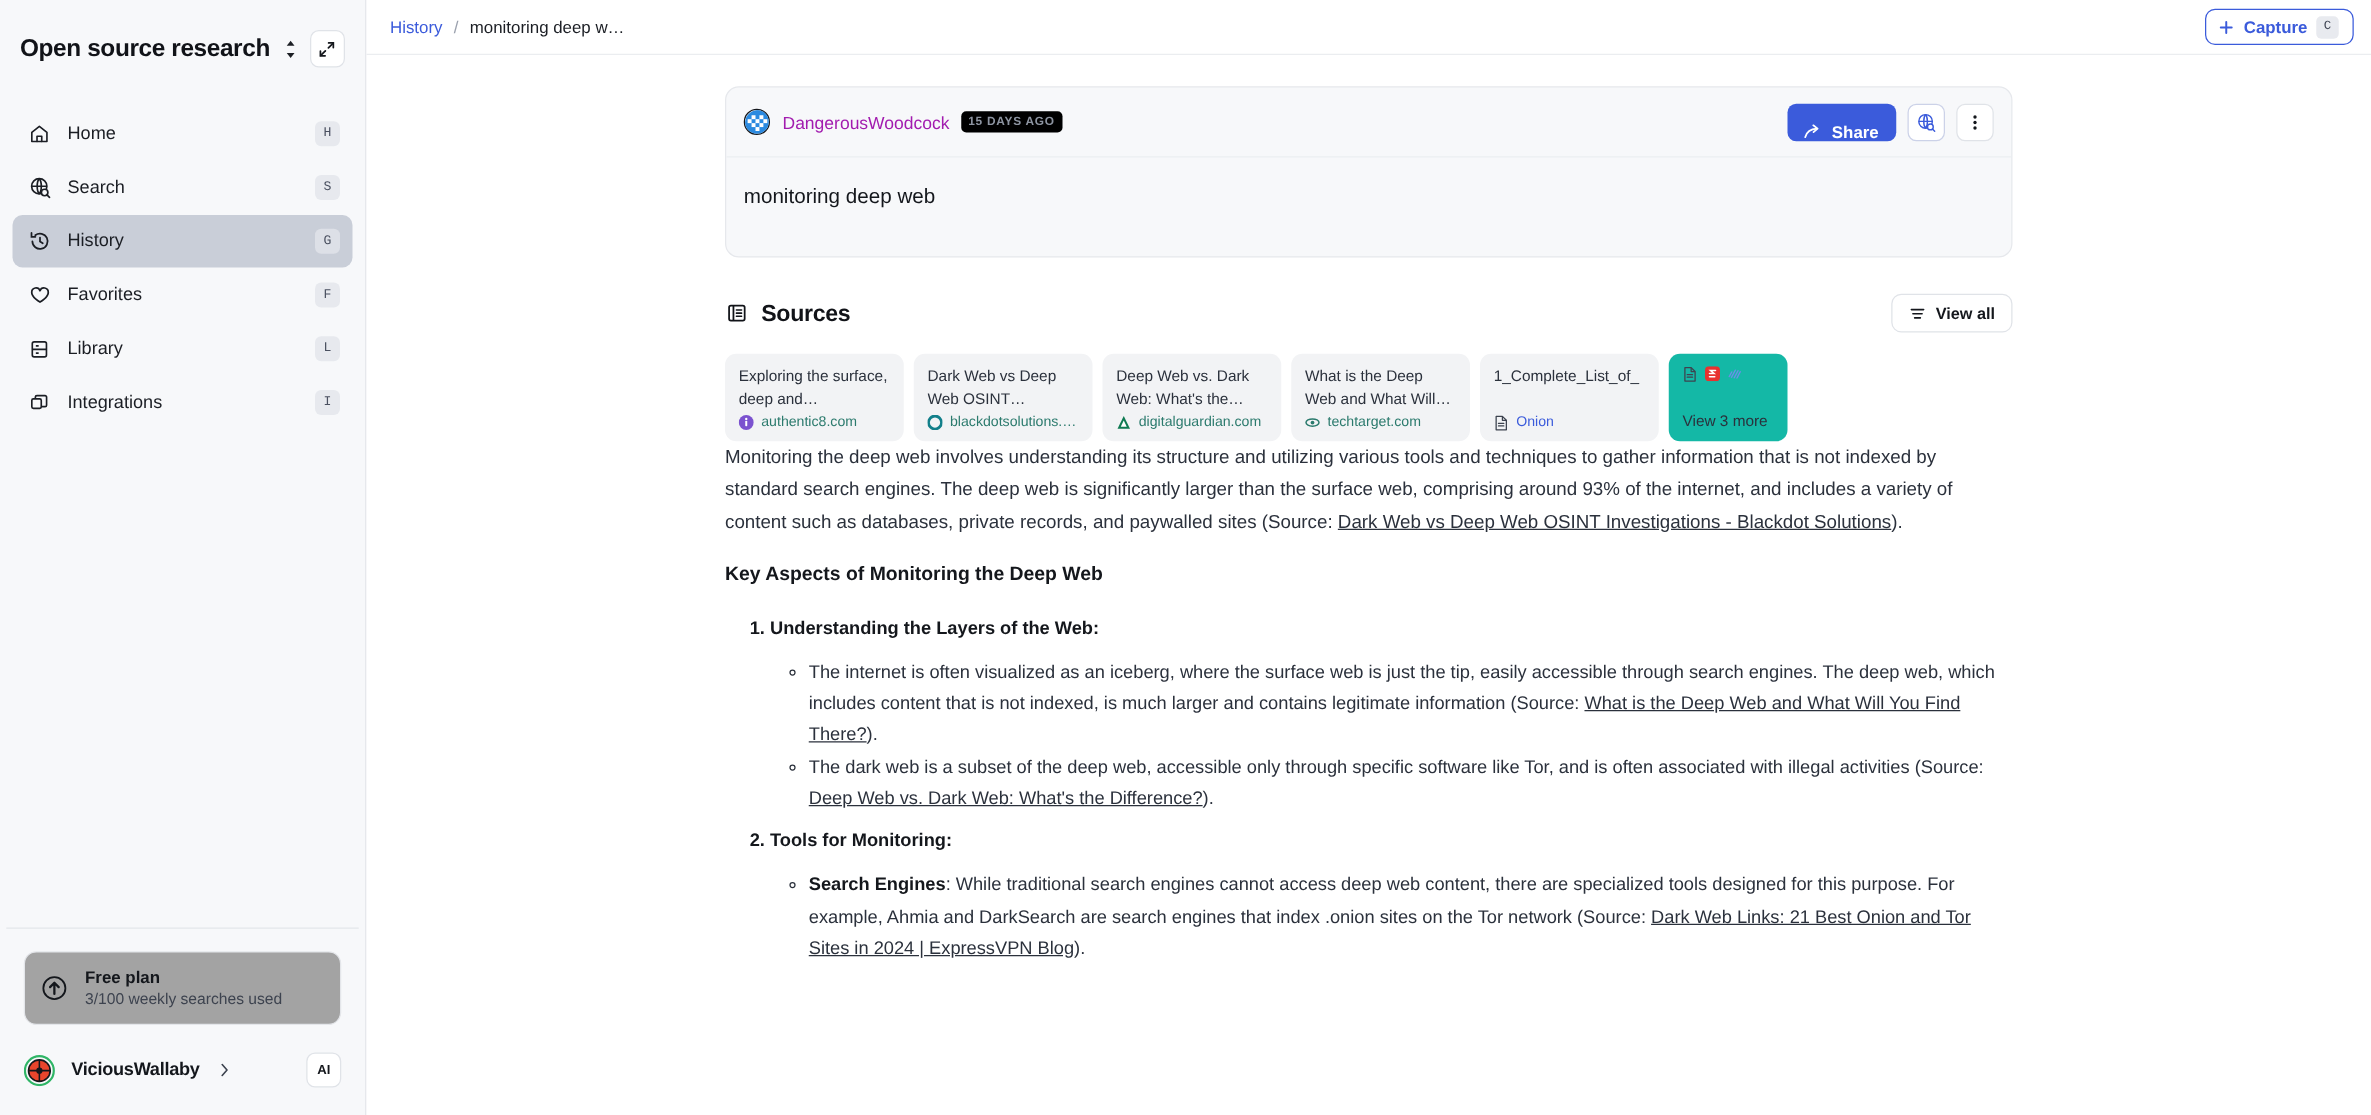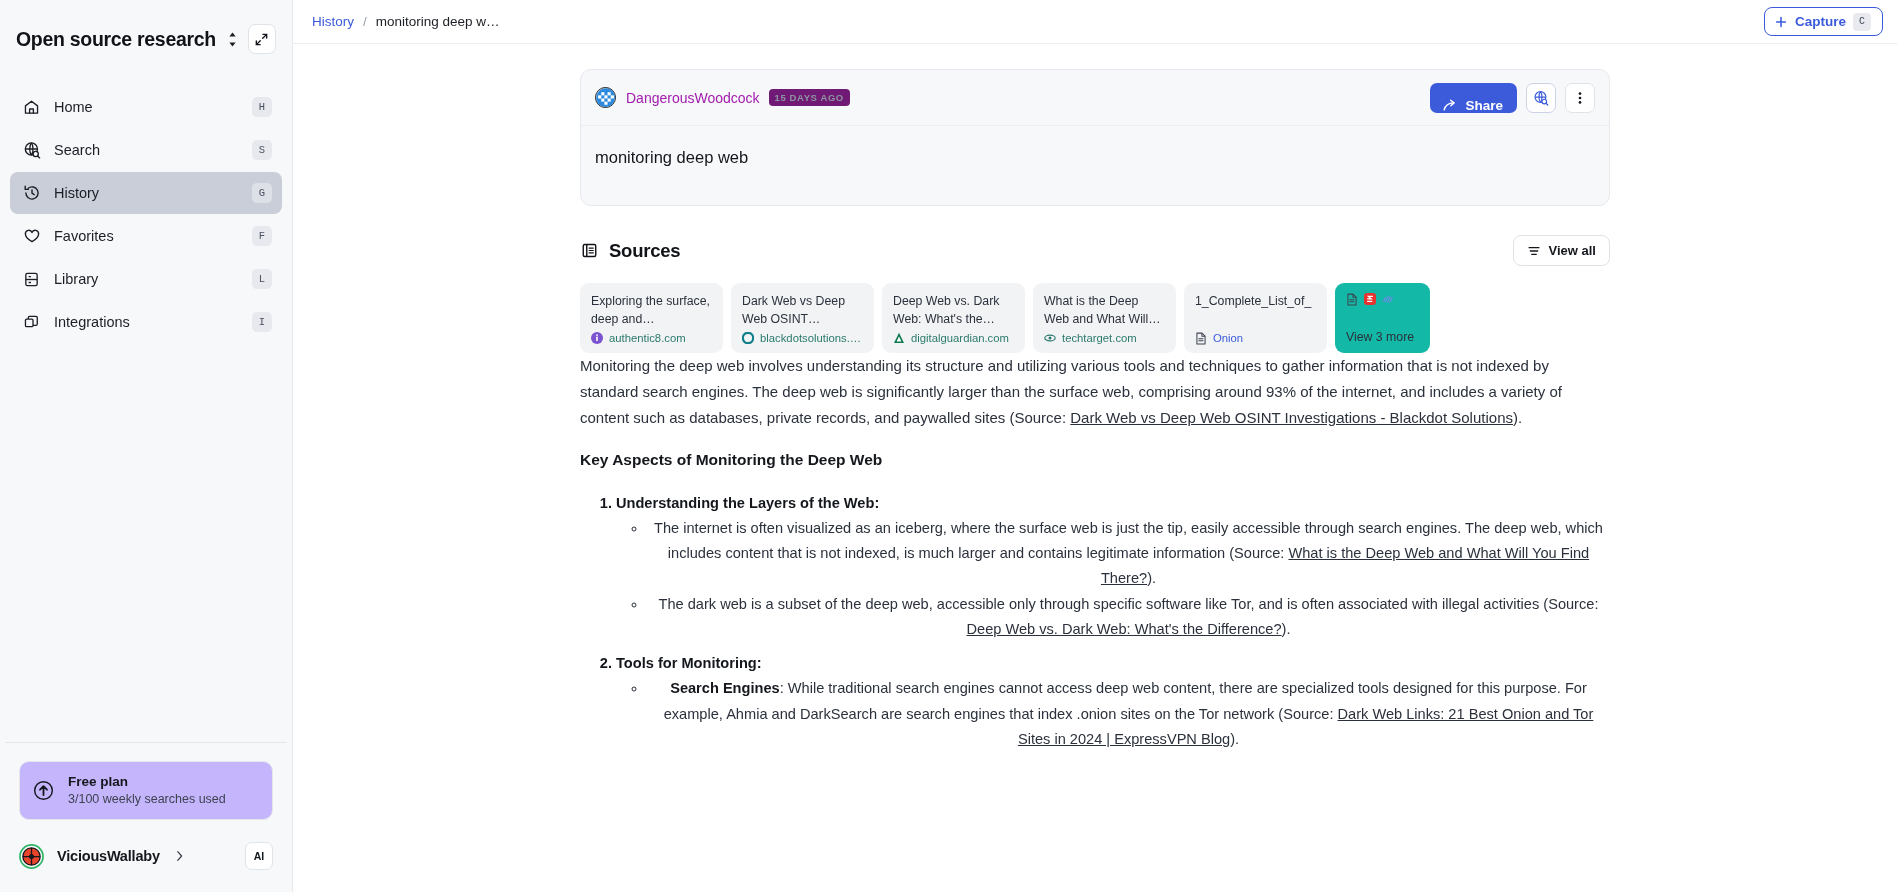--- a/index.html
+++ b/index.html
@@ -52,21 +52,21 @@
     min-width: 20px; height: 20px; border-radius: 5px; background: #e7e9ee;
     color: #4a5060; font-size: 10.5px; font-family: "Liberation Mono", monospace;
     display: flex; align-items: center; justify-content: center; padding: 0 4px;
   }
   .nav-item.active .kbd { background: #dde0e7; }
 
   .sb-bottom { margin-top: auto; }
   .sb-divider { height: 1px; background: #e4e6ea; margin: 0 5px 18px 5px; }
   .plan-card {
     margin: 0 19px 22px 19px; border: 1px solid #e4e6ea; border-radius: 10px;
-    background: #c4b5fd; padding: 11px 12px; display: flex; align-items: center; gap: 13px;
+    background: #a3a3a3; padding: 11px 12px; display: flex; align-items: center; gap: 13px;
   }
   .plan-icon { width: 23px; height: 23px; flex: 0 0 23px; }
   .plan-name { font-size: 13.5px; font-weight: 600; color: #14171c; line-height: 1.35; }
   .plan-sub { font-size: 12.5px; color: #3d434f; line-height: 1.35; }
   .user-row {
     display: flex; align-items: center; gap: 13px;
     padding: 0 19px 22px 19px;
   }
   .avatar-ring {
     width: 25px; height: 25px; border-radius: 50%; flex: 0 0 25px;
@@ -110,21 +110,21 @@
     border: 1px solid #e6e8ec; border-radius: 11px; background: #f7f8fa; overflow: hidden;
   }
   .qc-head { height: 56px; display: flex; align-items: center; padding: 0 14px; border-bottom: 1px solid #eceef1; }
   .qc-avatar {
     width: 21px; height: 21px; border-radius: 50%; flex: 0 0 21px; overflow: hidden;
     border: 1.5px solid #14171c; margin-right: 10px;
   }
   .qc-user { font-size: 14px; color: #a21caf; font-weight: 400; }
   .qc-age {
     margin-left: 9px; font-size: 9.5px; letter-spacing: 0.6px; color: #8d94a1;
-    background: #701a75; border-radius: 4px; padding: 3px 6px; font-weight: 600;
+    background: #000000; border-radius: 4px; padding: 3px 6px; font-weight: 600;
   }
   .qc-actions { margin-left: auto; display: flex; align-items: center; gap: 9px; }
   .share-btn {
     height: 30px; display: flex; align-items: flex-end; gap: 8px; padding: 0 14px 0 12px;
     background: #3b5bdb; border-radius: 7px; color: #fff; cursor: pointer;
   }
   .share-btn .lbl { font-size: 13.5px; font-weight: 700; }
   .icon-btn {
     width: 30px; height: 30px; border: 1px solid #ccd2e8; border-radius: 7px;
     background: #fff; display: flex; align-items: center; justify-content: center; cursor: pointer;
@@ -171,21 +171,21 @@
   .p {
     font-size: 15px; color: #2b313c; line-height: 1.73; margin-bottom: 20px;
   }
   .p a, .li a { color: #2b313c; text-decoration: underline; }
   .h3 { font-size: 15.5px; font-weight: 700; color: #14171c; margin: 0 0 22px 0; }
   ol.lvl1 { list-style: decimal; padding-left: 36px; }
   ol.lvl1 > li {
     font-size: 14.6px; font-weight: 700; color: #14171c; line-height: 1.72;
     margin-bottom: 2px;
   }
-  ul.lvl2 { list-style: circle; padding-left: 31px; margin: 0 0 9px 0; text-align: center; }
+  ul.lvl2 { list-style: circle; padding-left: 31px; margin: 10px 0 9px 0; }
   ul.lvl2 > li {
     font-size: 14.6px; font-weight: 400; color: #2b313c; line-height: 1.72; margin-bottom: 1px;
   }
   ul.lvl2 > li b { font-weight: 700; color: #14171c; }
 </style>
 </head>
 <body>
 
 <div id="app">
 

